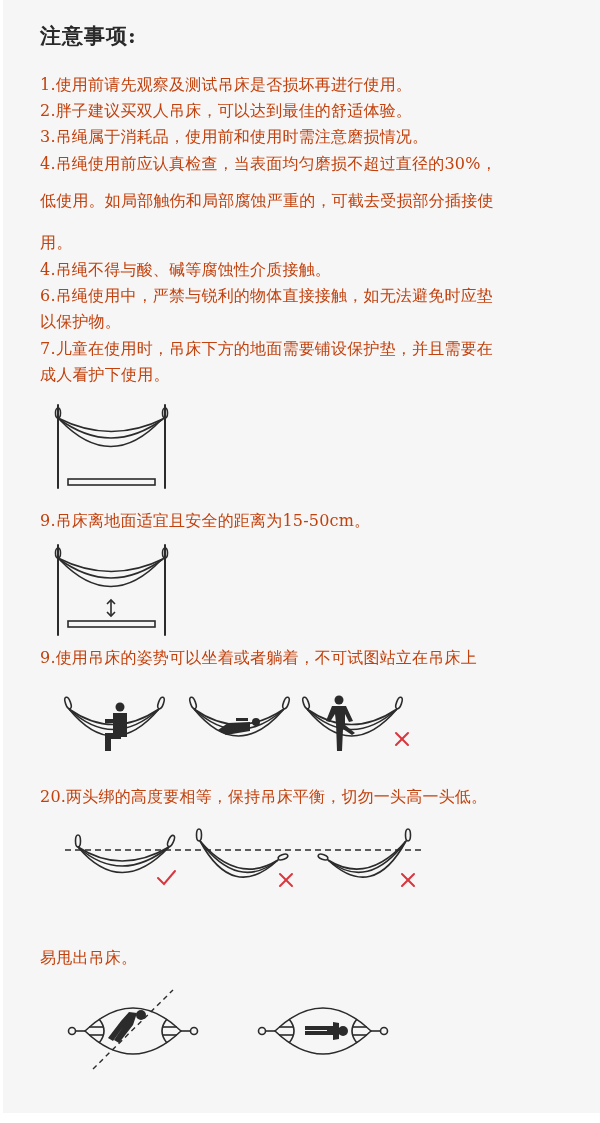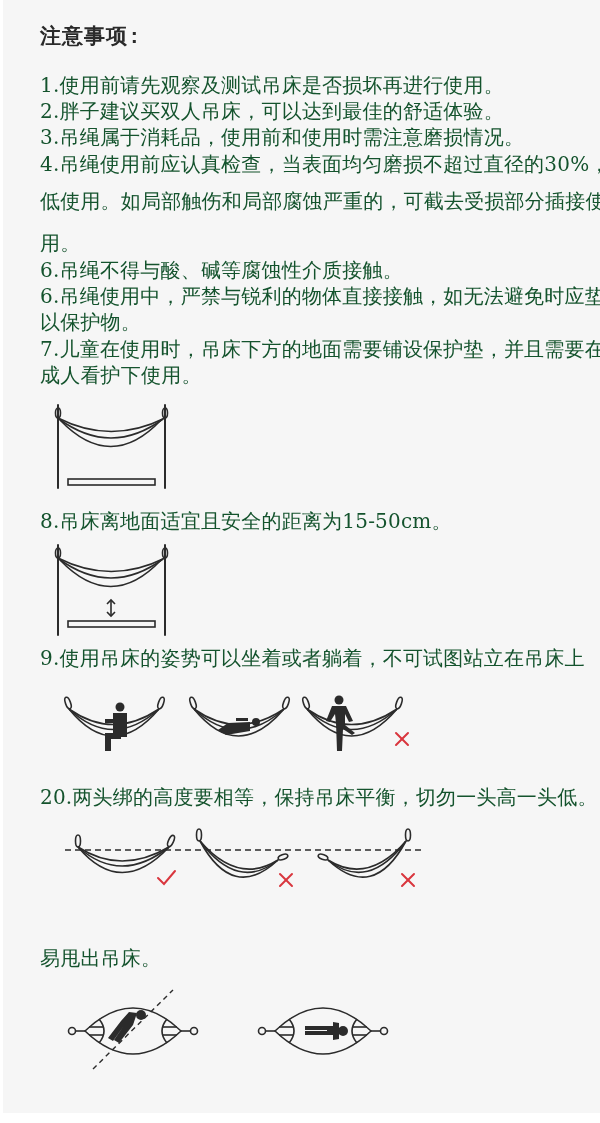--- a/index.html
+++ b/index.html
@@ -1,57 +1,57 @@
 <!DOCTYPE html>
 <html><head>
 <meta charset="utf-8">
 <style>
   html, body { margin:0; padding:0; }
   body { width:600px; height:1123px; background:#ffffff; position:relative; overflow:hidden;
          font-family:"DejaVu Serif","Liberation Serif",serif; color:#333; }
   .page { position:absolute; left:3px; top:0; width:597px; height:1113px; background:#f6f6f6; }
-  .title { position:absolute; left:37px; top:22px; font-size:21px; font-weight:bold; color:#2a2a2a; letter-spacing:1px;font-family:Liberation Mono, monospace; }
-  .txt { position:absolute; left:37px; font-size:20px; line-height:26.4px; color:#14532d; white-space:nowrap; letter-spacing:0.2px;text-align:right; }
+  .title { position:absolute; left:37px; top:22px; font-size:21px; font-weight:bold; color:#2a2a2a; letter-spacing:1px; }
+  .txt { position:absolute; left:37px; font-size:16px; line-height:26.4px; color:#c2410c; white-space:nowrap; letter-spacing:0.2px;text-align:right; }
   svg { position:absolute; overflow:visible; }
   .stroke { fill:none; stroke:#2b2b2b; stroke-width:2; stroke-linecap:round; }
   .thin { fill:none; stroke:#2b2b2b; stroke-width:1.6; }
   .red { fill:none; stroke:#d9363e; stroke-width:2; stroke-linecap:round; }
   .fig { fill:#2b2b2b; }
 </style>
 </head>
 <body>
 
 <div class="page">
 
   <div class="title">注意事项:</div>
 
   <div class="txt" style="top:72px">1.使用前请先观察及测试吊床是否损坏再进行使用。</div>
   <div class="txt" style="top:98px">2.胖子建议买双人吊床，可以达到最佳的舒适体验。</div>
   <div class="txt" style="top:124px">3.吊绳属于消耗品，使用前和使用时需注意磨损情况。</div>
   <div class="txt" style="top:151px">4.吊绳使用前应认真检查，当表面均匀磨损不超过直径的30%，</div>
   <div class="txt" style="top:188px">低使用。如局部触伤和局部腐蚀严重的，可截去受损部分插接使</div>
   <div class="txt" style="top:230px">用。</div>
-  <div class="txt" style="top:257px">6.吊绳不得与酸、碱等腐蚀性介质接触。</div>
+  <div class="txt" style="top:257px">4.吊绳不得与酸、碱等腐蚀性介质接触。</div>
   <div class="txt" style="top:283px">6.吊绳使用中，严禁与锐利的物体直接接触，如无法避免时应垫</div>
   <div class="txt" style="top:309px">以保护物。</div>
   <div class="txt" style="top:336px">7.儿童在使用时，吊床下方的地面需要铺设保护垫，并且需要在</div>
   <div class="txt" style="top:362px">成人看护下使用。</div>
 
   <svg style="left:50px; top:405px" width="120" height="90" viewBox="0 0 120 90">
     <line class="stroke" x1="5" y1="0" x2="5" y2="83"></line>
     <line class="stroke" x1="112" y1="0" x2="112" y2="83"></line>
     <ellipse class="thin" cx="5" cy="8" rx="2.5" ry="5"></ellipse>
     <ellipse class="thin" cx="112" cy="8" rx="2.5" ry="5"></ellipse>
     <path class="thin" d="M5 13 Q58 40 112 13"></path>
     <path class="thin" d="M6 14 Q58 52 110 14"></path>
     <path class="thin" d="M7 15 Q58 68 108 15"></path>
     <rect class="thin" x="15" y="74" width="87" height="6"></rect>
   </svg>
 
-  <div class="txt" style="top:508px">8.吊床离地面适宜且安全的距离为15-50cm。</div>
+  <div class="txt" style="top:508px">9.吊床离地面适宜且安全的距离为15-50cm。</div>
 
   <svg style="left:50px; top:545px" width="120" height="95" viewBox="0 0 120 95">
     <line class="stroke" x1="5" y1="0" x2="5" y2="90"></line>
     <line class="stroke" x1="112" y1="0" x2="112" y2="90"></line>
     <ellipse class="thin" cx="5" cy="8" rx="2.5" ry="5"></ellipse>
     <ellipse class="thin" cx="112" cy="8" rx="2.5" ry="5"></ellipse>
     <path class="thin" d="M5 13 Q58 40 112 13"></path>
     <path class="thin" d="M6 14 Q58 52 110 14"></path>
     <path class="thin" d="M7 15 Q58 68 108 15"></path>
     <g>

